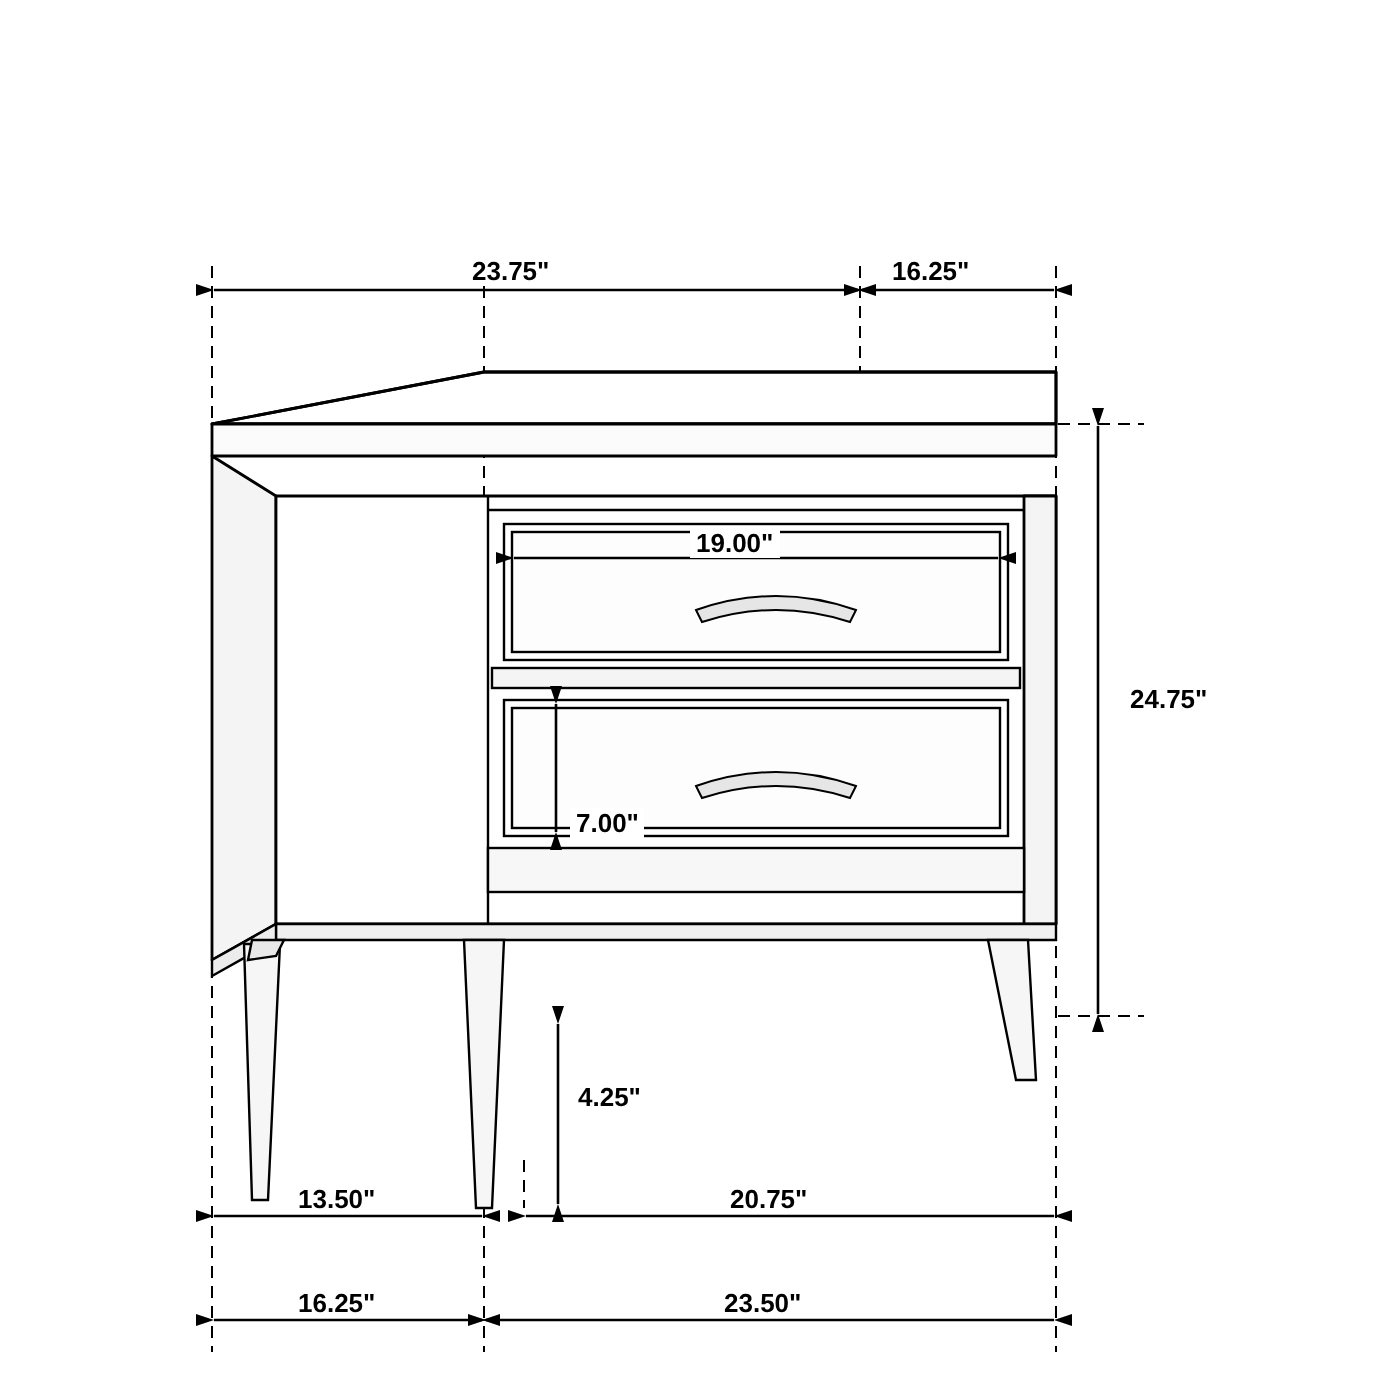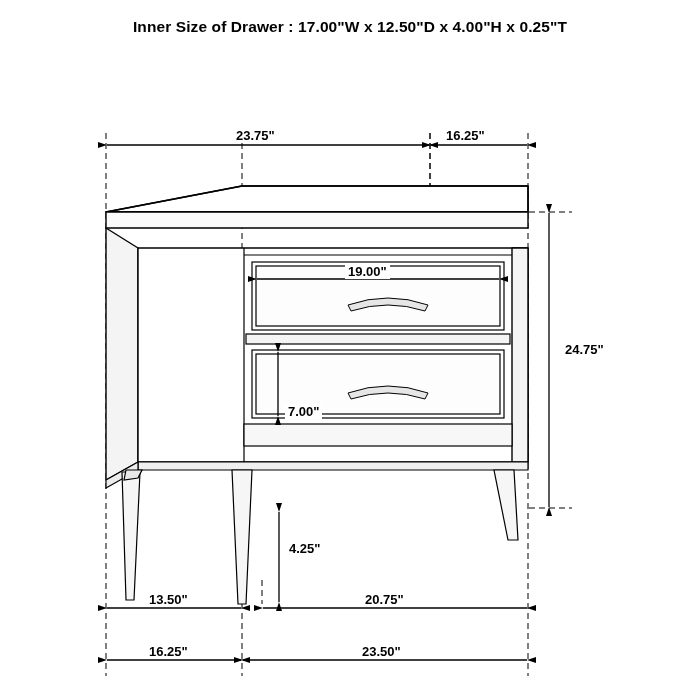--- a/index.html
+++ b/index.html
@@ -46,21 +46,20 @@
     background: #ffffff;
     padding: 0 3px;
     line-height: 15px;
   }
 </style>
 </head>
 <body>
 
 <div id="stage">
 
-  <div class="title">Inner Size of Drawer : 17.00"W x 12.50"D x 4.00"H x 0.25"T</div>
 
   <svg class="diagram" viewBox="0 0 700 700">
     <defs>
       <marker id="arrStart" markerWidth="10" markerHeight="8" refX="9" refY="4" orient="auto" markerUnits="userSpaceOnUse">
         <path d="M9,4 L0,1 L0,7 z" fill="#000"></path>
       </marker>
       <marker id="arrEnd" markerWidth="10" markerHeight="8" refX="1" refY="4" orient="auto" markerUnits="userSpaceOnUse">
         <path d="M1,4 L10,1 L10,7 z" fill="#000"></path>
       </marker>
     </defs>

